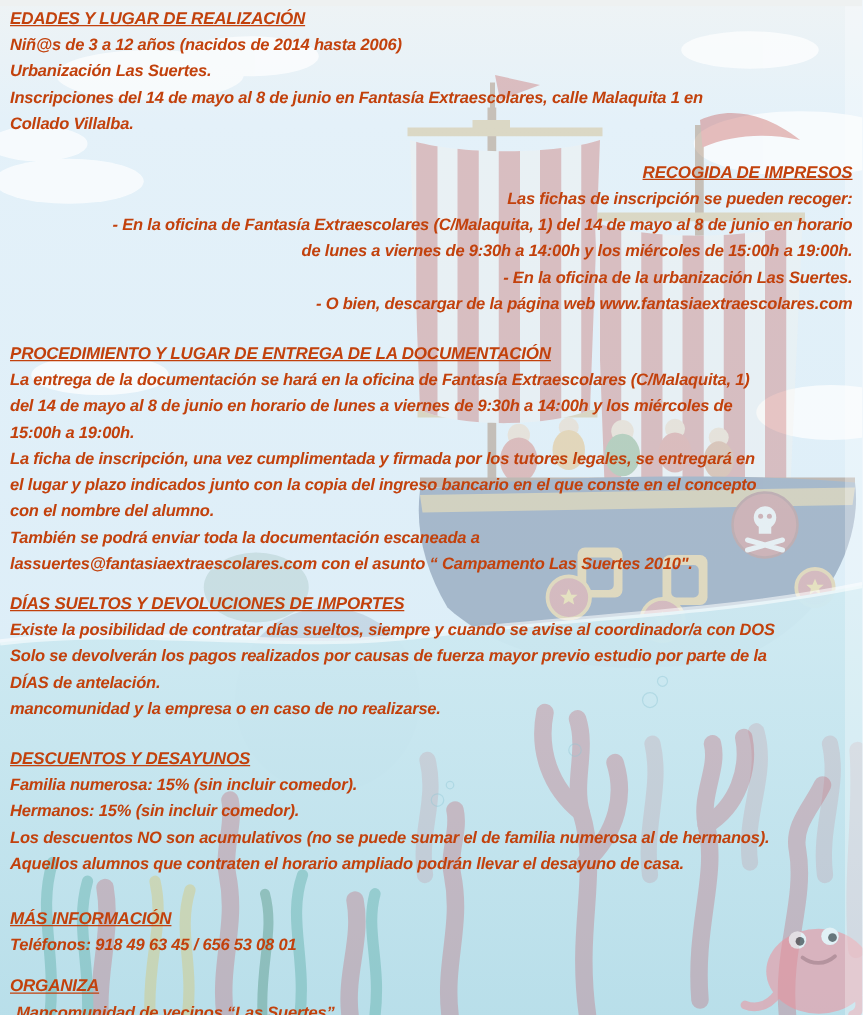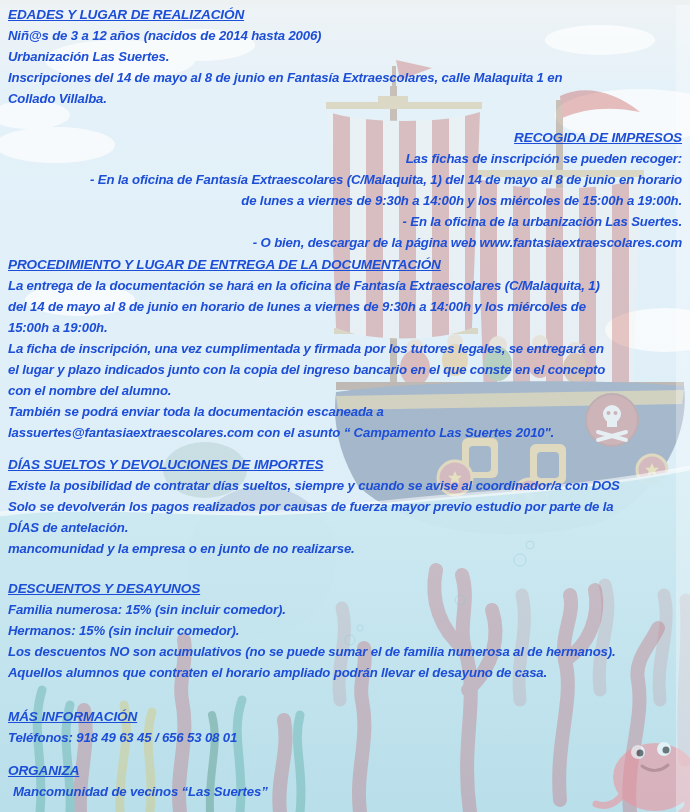--- a/index.html
+++ b/index.html
@@ -5,31 +5,31 @@
   html,body{margin:0;padding:0;}
   .page{
     position:relative; width:690px; height:812px; overflow:hidden;
     background:#e6f2f9;
     font-family:"Liberation Sans", sans-serif;
   }
   svg.bg{ position:absolute; left:0; top:0; }
   .content{
     position:absolute; left:0; top:0; width:674px; height:808px;
     padding:4px 8px 0 8px;
-    color:#1d4ed8;
+    color:#c2410c;
     font-style:italic; font-weight:bold;
     font-size:13.2px; letter-spacing:-0.15px; line-height:21px;
   }
   .sec{ margin:0; }
   .hd{
     margin:0; font-size:13.6px; font-weight:bold;
     text-decoration:underline; white-space:nowrap;
   }
   .ln{ white-space:nowrap; }
-  .s2{ margin-top:18px;text-align:right; } .s3{ margin-top:1px; } .s4{ margin-top:11px; }
+  .s2{ margin-top:18px;text-align:right; } .s3{ margin-top:19px; } .s4{ margin-top:11px; }
   .s5{ margin-top:19px; } .s6{ margin-top:23px; } .s7{ margin-top:12px; }
   .indent{ padding-left:5px; }
 </style>
 </head>
 <body>
 
 <div class="page">
 
   <svg class="bg" width="690" height="812" viewBox="0 0 690 812" aria-hidden="true">
     <defs>
@@ -227,21 +227,21 @@
       <div class="ln">con el nombre del alumno.</div>
       <div class="ln">También se podrá enviar toda la documentación escaneada a</div>
       <div class="ln">lassuertes@fantasiaextraescolares.com con el asunto “ Campamento Las Suertes 2010".</div>
     </div>
 
     <div class="sec s4">
       <h2 class="hd">DÍAS SUELTOS Y DEVOLUCIONES DE IMPORTES</h2>
       <div class="ln">Existe la posibilidad de contratar días sueltos, siempre y cuando se avise al coordinador/a con DOS</div>
       <div class="ln">Solo se devolverán los pagos realizados por causas de fuerza mayor previo estudio por parte de la</div>
       <div class="ln">DÍAS de antelación.</div>
-      <div class="ln">mancomunidad y la empresa o en junto de no realizarse.</div>
+      <div class="ln">mancomunidad y la empresa o en caso de no realizarse.</div>
     </div>
 
     <div class="sec s5">
       <h2 class="hd">DESCUENTOS Y DESAYUNOS</h2>
       <div class="ln">Familia numerosa: 15% (sin incluir comedor).</div>
       <div class="ln">Hermanos: 15% (sin incluir comedor).</div>
       <div class="ln">Los descuentos NO son acumulativos (no se puede sumar el de familia numerosa al de hermanos).</div>
       <div class="ln">Aquellos alumnos que contraten el horario ampliado podrán llevar el desayuno de casa.</div>
     </div>
 

